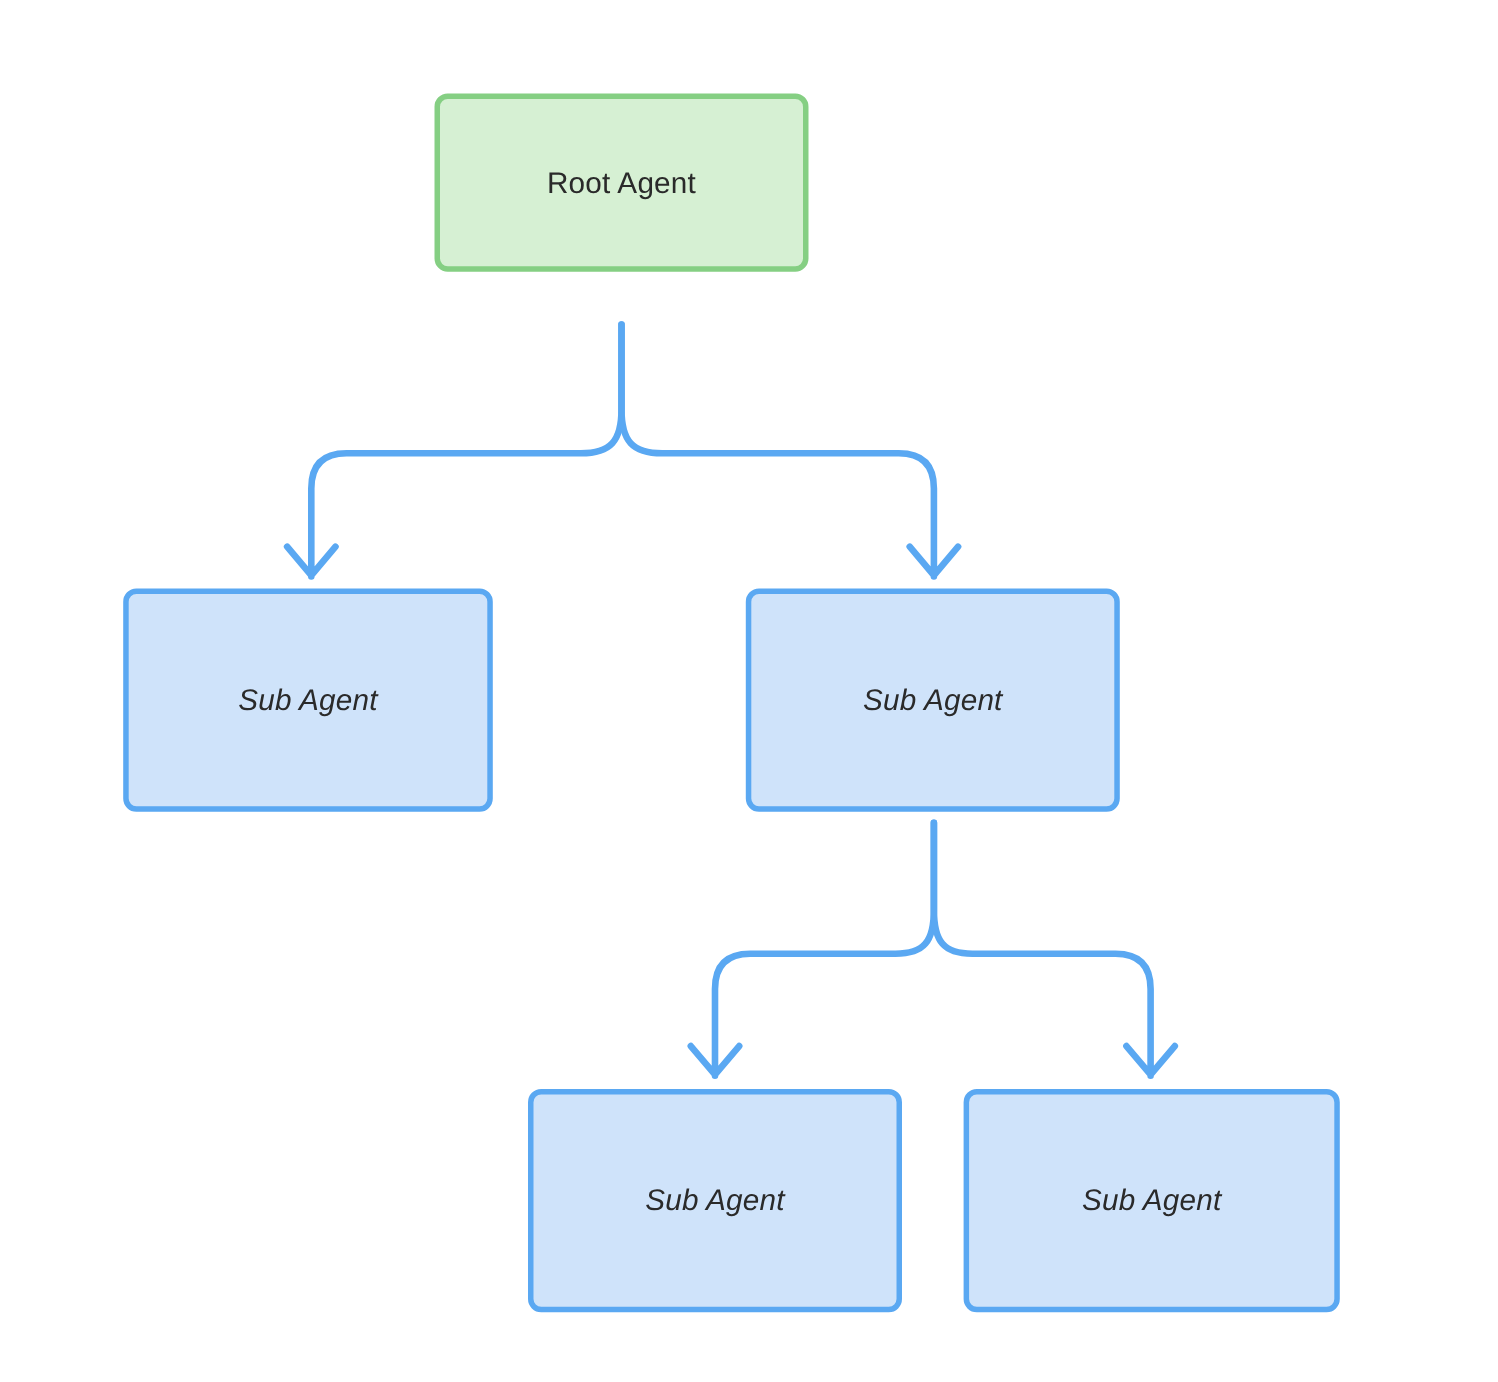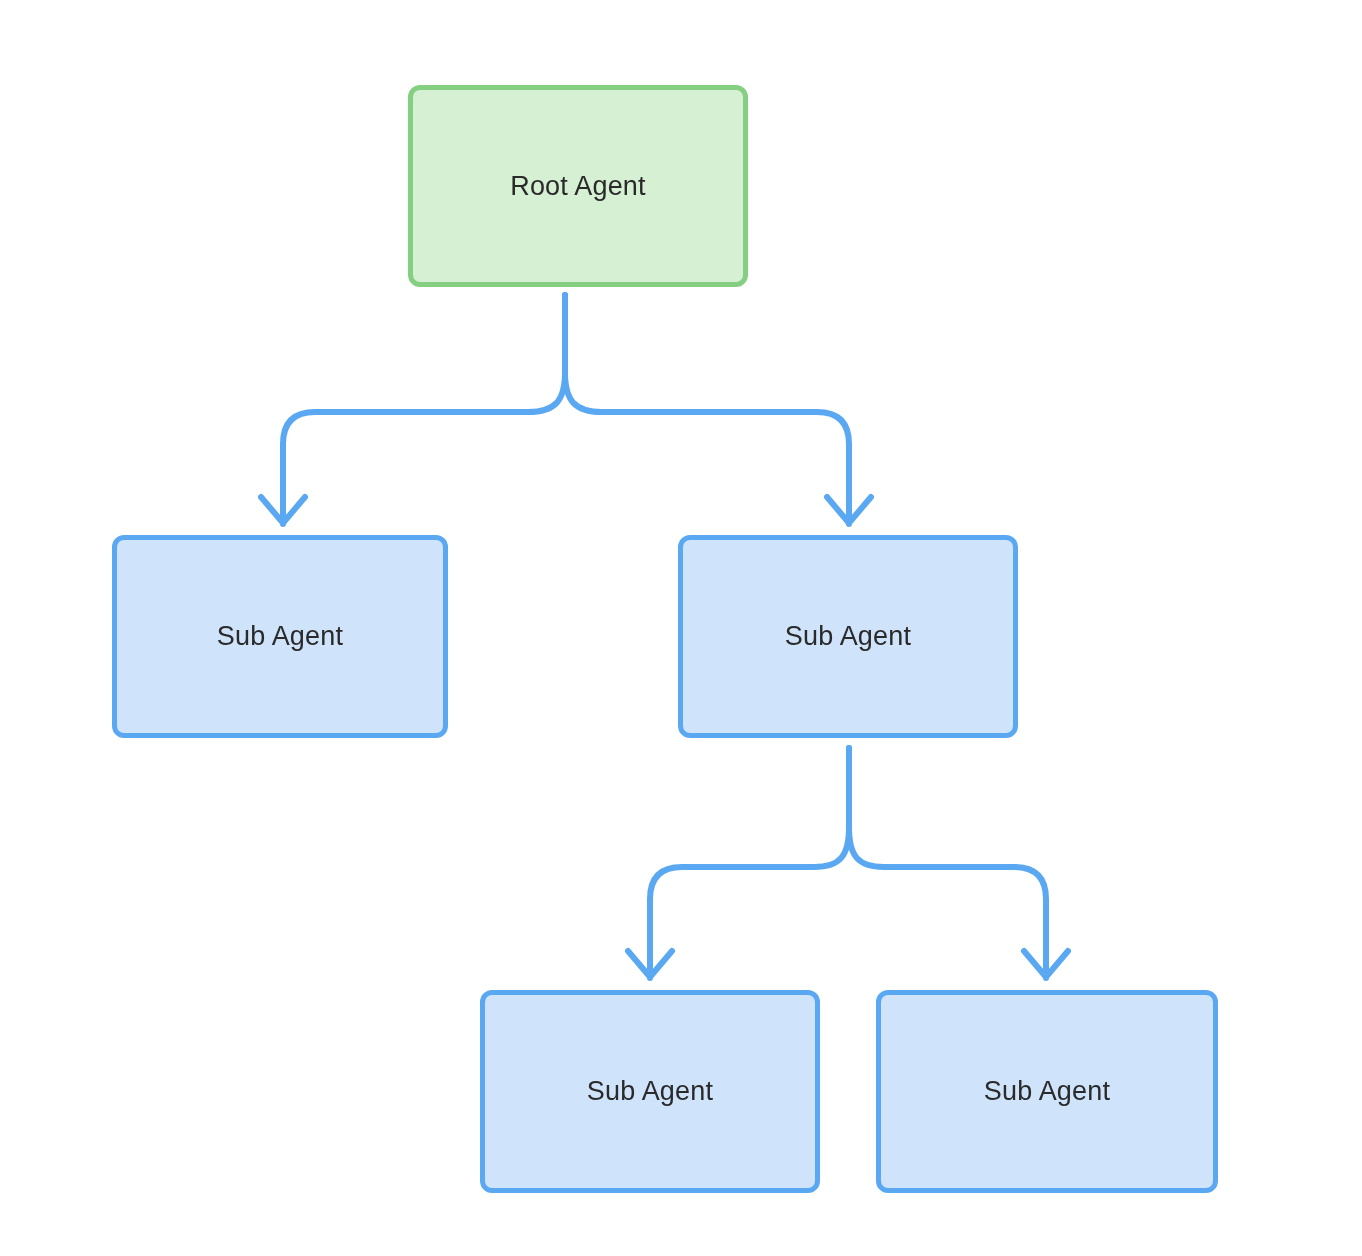--- a/index.html
+++ b/index.html
@@ -46,22 +46,23 @@
     color: var(--node-text);
     letter-spacing: 0.2px;
   }
   .node.root {
     background: var(--root-fill);
     border: 5px solid var(--root-border);
   }
   .node.sub {
     background: var(--sub-fill);
     border: 5px solid var(--sub-border);
+    font-style: italic;
   }
-  .node-root        { left: 408px; top: 85px;  width: 340px; height: 202px; }
+  .node-root        { left: 395px; top: 85px;  width: 340px; height: 162px; }
   .node-sub-left    { left: 112px; top: 535px; width: 336px; height: 203px; }
   .node-sub-right   { left: 678px; top: 535px; width: 340px; height: 203px; }
   .node-sub-left-2  { left: 480px; top: 990px; width: 340px; height: 203px; }
   .node-sub-right-2 { left: 876px; top: 990px; width: 342px; height: 203px; }
 </style>
 </head>
 <body>
 
 <div class="canvas">
 

